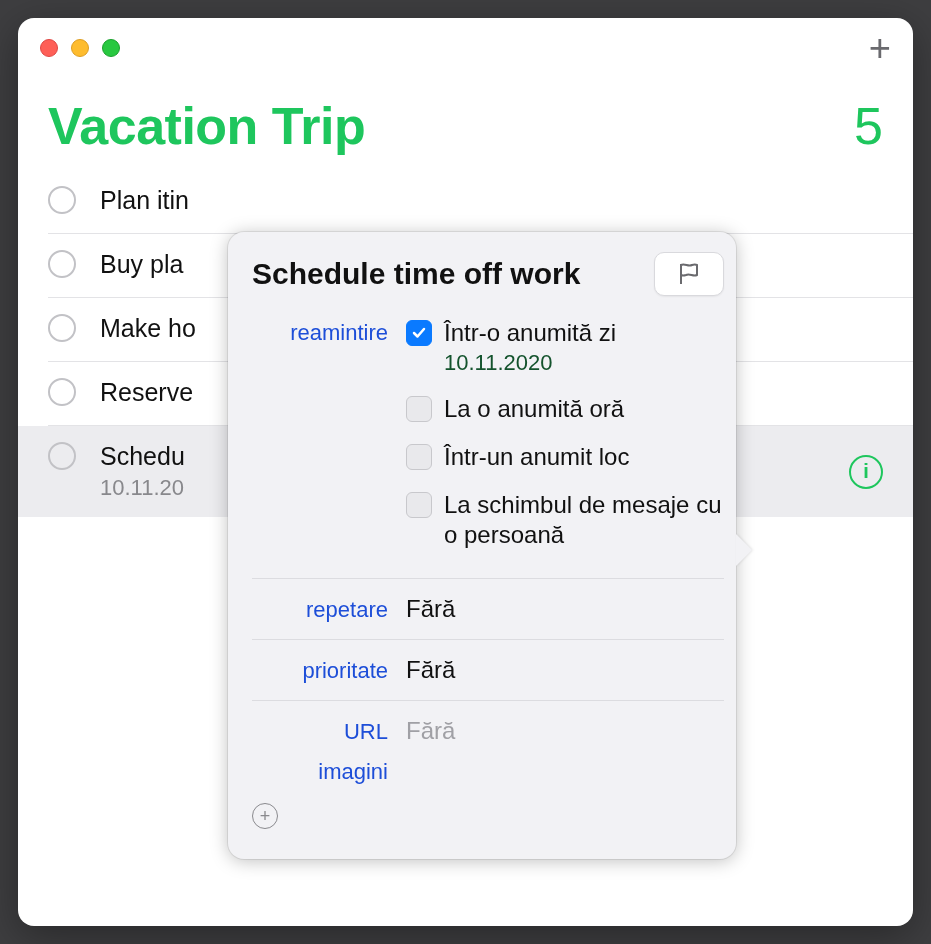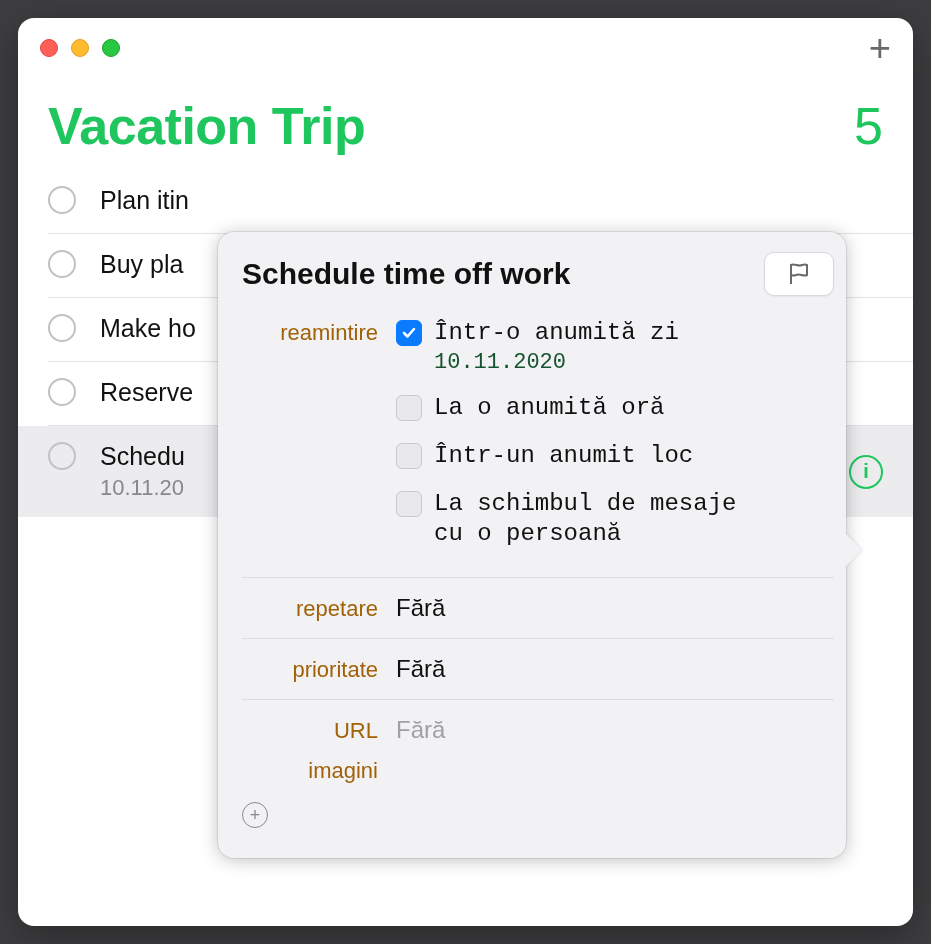--- a/index.html
+++ b/index.html
@@ -107,23 +107,23 @@
     display: flex;
     align-items: center;
     justify-content: center;
     cursor: pointer;
     background: #ececef;
   }
 
   
   .popover {
     position: absolute;
-    left: 200px;
+    left: 210px;
     top: 214px;
-    width: 628px;
+    width: 508px;
     background: #f2f2f5;
     border-radius: 16px;
     box-shadow: 0 2px 18px rgba(0,0,0,0.25), 0 0 0 1px rgba(0,0,0,0.08);
     padding: 20px 12px 24px 24px;
   }
   .popover::after {
     content: "";
     position: absolute;
     right: -16px;
     top: 302px;
@@ -165,36 +165,35 @@
     display: flex;
     padding: 16px 0;
     border-bottom: 1px solid #dcdce0;
     gap: 18px;
   }
   .field-row.noborder { border-bottom: none; padding-bottom: 6px;}
   .field-label {
     width: 136px;
     flex-shrink: 0;
     font-size: 22px;
-    color: #a16207;
+    color: #1d4ed8;
     text-align: right;
     padding-top: 2px;
   }
   .field-value {
     flex: 1;
     font-size: 24px;
     color: #111;
   }
   .field-value.placeholder { color: #a0a0a5; }
   .check-row {
     display: flex;
     align-items: flex-start;
     gap: 12px;
     margin-bottom: 18px;
-    font-family: Liberation Mono, monospace;
   }
   .check-row:last-child{ margin-bottom: 12px;}
   .checkbox {
     width: 26px; height: 26px;
     border-radius: 6px;
     border: 1px solid #c8c8cc;
     background: #e9e9ec;
     flex-shrink: 0;
     display: flex;
     align-items: center;

